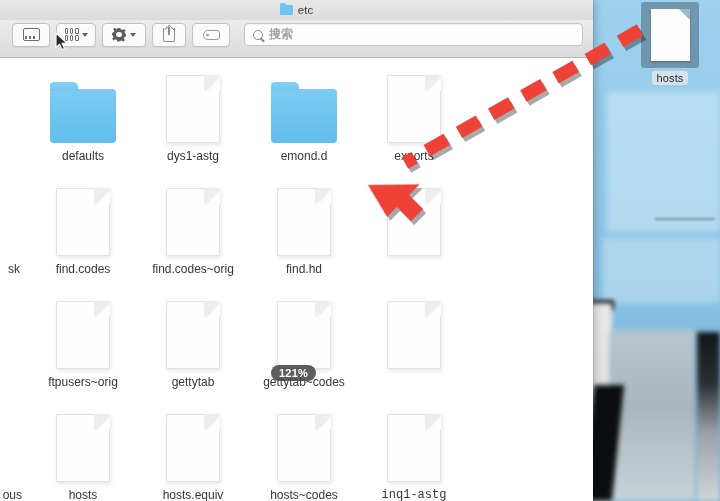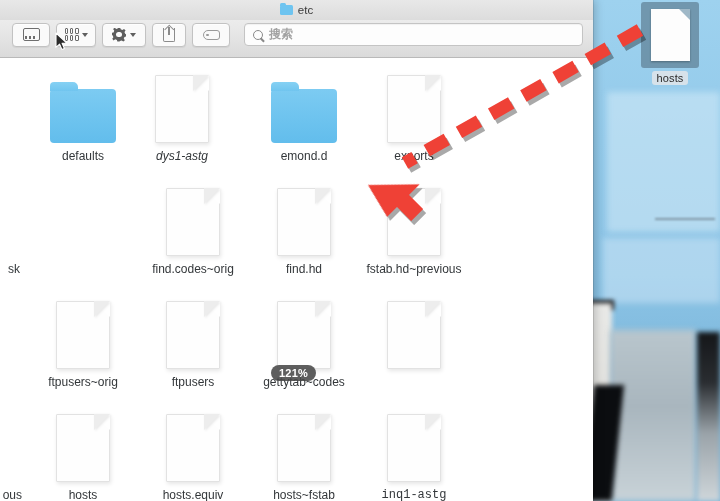--- a/index.html
+++ b/index.html
@@ -346,21 +346,21 @@
       <div class="file-cell" style="left:-88px;">
         <div class="file-icon-wrap"></div>
         <div class="file-label"></div>
       </div>
       <div class="file-cell" style="left:28px;">
         <div class="file-icon-wrap">
             <div class="folder-icon"></div>
           </div>
         <div class="file-label">defaults</div>
       </div>
-      <div class="file-cell" style="left:127px;font-style:italic;">
+      <div class="file-cell" style="left:138px;">
         <div class="file-icon-wrap">
             <div class="doc-icon"></div>
           </div>
         <div class="file-label">dys1-astg</div>
       </div>
       <div class="file-cell" style="left:249px;">
         <div class="file-icon-wrap">
             <div class="folder-icon"></div>
           </div>
         <div class="file-label">emond.d</div>
@@ -371,56 +371,61 @@
           </div>
         <div class="file-label">exports</div>
       </div>
     </div>
 
     <div class="grid-row">
       <div class="file-cell" style="left:-88px;">
         <div class="file-icon-wrap"></div>
         <div class="file-label" style="text-align:right;padding-right:2px;">sk</div>
       </div>
+      <div class="file-cell" style="left:28px;">
+        <div class="file-icon-wrap">
+            <div class="doc-icon"></div>
+          </div>
+        <div class="file-label">find.codes</div>
+      </div>
       <div class="file-cell" style="left:138px;">
         <div class="file-icon-wrap">
             <div class="doc-icon"></div>
           </div>
         <div class="file-label">find.codes~orig</div>
       </div>
       <div class="file-cell" style="left:249px;">
         <div class="file-icon-wrap">
             <div class="doc-icon"></div>
           </div>
         <div class="file-label">find.hd</div>
       </div>
       <div class="file-cell" style="left:359px;">
         <div class="file-icon-wrap">
             <div class="doc-icon"></div>
           </div>
-        <div class="file-label">fstab.hd~previous</div>
       </div>
     </div>
 
     <div class="grid-row">
       <div class="file-cell" style="left:-88px;">
         <div class="file-icon-wrap"></div>
         <div class="file-label"></div>
       </div>
       <div class="file-cell" style="left:28px;">
         <div class="file-icon-wrap">
             <div class="doc-icon"></div>
           </div>
         <div class="file-label">ftpusers~orig</div>
       </div>
       <div class="file-cell" style="left:138px;">
         <div class="file-icon-wrap">
             <div class="doc-icon"></div>
           </div>
-        <div class="file-label">ftpusers</div>
+        <div class="file-label">gettytab</div>
       </div>
       <div class="file-cell" style="left:249px;">
         <div class="file-icon-wrap">
             <div class="doc-icon"></div>
           </div>
         <div class="file-label">gettytab~codes</div>
       </div>
       <div class="file-cell" style="left:359px;">
         <div class="file-icon-wrap">
             <div class="doc-icon"></div>
@@ -442,21 +447,21 @@
       <div class="file-cell" style="left:138px;">
         <div class="file-icon-wrap">
             <div class="doc-icon"></div>
           </div>
         <div class="file-label">hosts.equiv</div>
       </div>
       <div class="file-cell" style="left:249px;">
         <div class="file-icon-wrap">
             <div class="doc-icon"></div>
           </div>
-        <div class="file-label">hosts~fstab</div>
+        <div class="file-label">hosts~codes</div>
       </div>
       <div class="file-cell" style="left:359px;font-family:Liberation Mono, monospace;">
         <div class="file-icon-wrap">
             <div class="doc-icon"></div>
           </div>
         <div class="file-label">inq1-astg</div>
       </div>
     </div>
 
     <div id="zoom-badge">121%</div>

